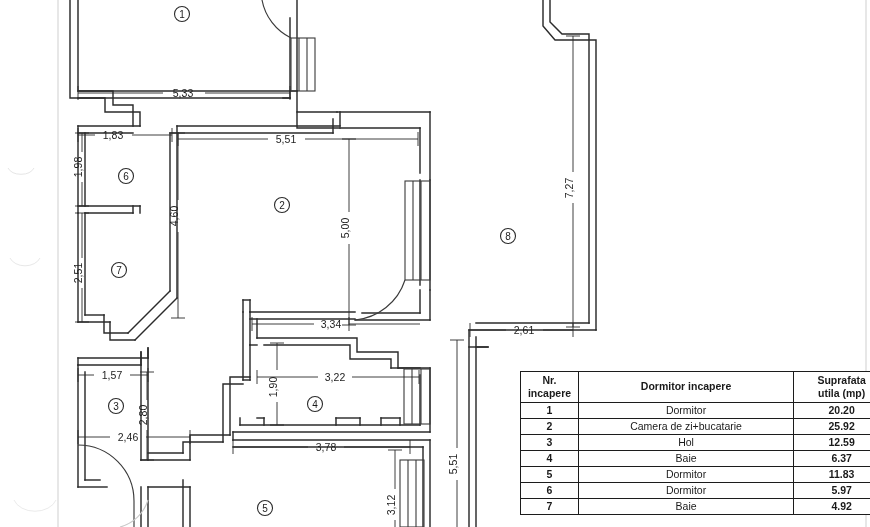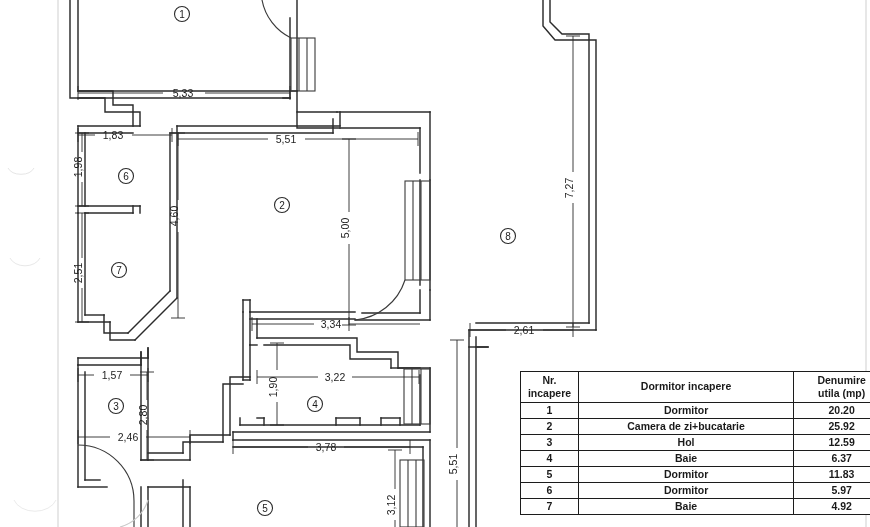--- a/index.html
+++ b/index.html
@@ -45,21 +45,21 @@
   #schedule thead th {
     font-weight: bold;
     font-size: 10.5px;
     height: 31px;
     line-height: 1.25;
   }
   #schedule col.c-nr    { width: 58px; }
   #schedule col.c-name  { width: 216px; }
   #schedule col.c-area  { width: 96px; }
   #schedule tbody td.nr { font-weight: bold; }
-  #schedule tbody td.nm { font-weight: bold; }
+  #schedule tbody td.nm { font-weight: normal; }
   #schedule tbody td.ar { font-weight: bold; text-align: center; }
   .wm { pointer-events: none; }
 </style>
 </head>
 <body>
 
 <div id="page">
 
   <svg id="plan-svg" viewBox="0 0 870 527" xmlns="http://www.w3.org/2000/svg">
 
@@ -397,21 +397,21 @@
         <col class="c-area">
     </colgroup>
     <thead>
       <tr>
         <th>
           <span>Nr.</span><br>
           <span>incapere</span>
         </th>
         <th>Dormitor incapere</th>
         <th>
-          <span>Denumire</span><br>
+          <span>Suprafata</span><br>
           <span>utila (mp)</span>
         </th>
       </tr>
     </thead>
     <tbody>
       <tr>
         <td class="nr">1</td>
         <td class="nm">Dormitor</td>
         <td class="ar">20.20</td>
       </tr>

